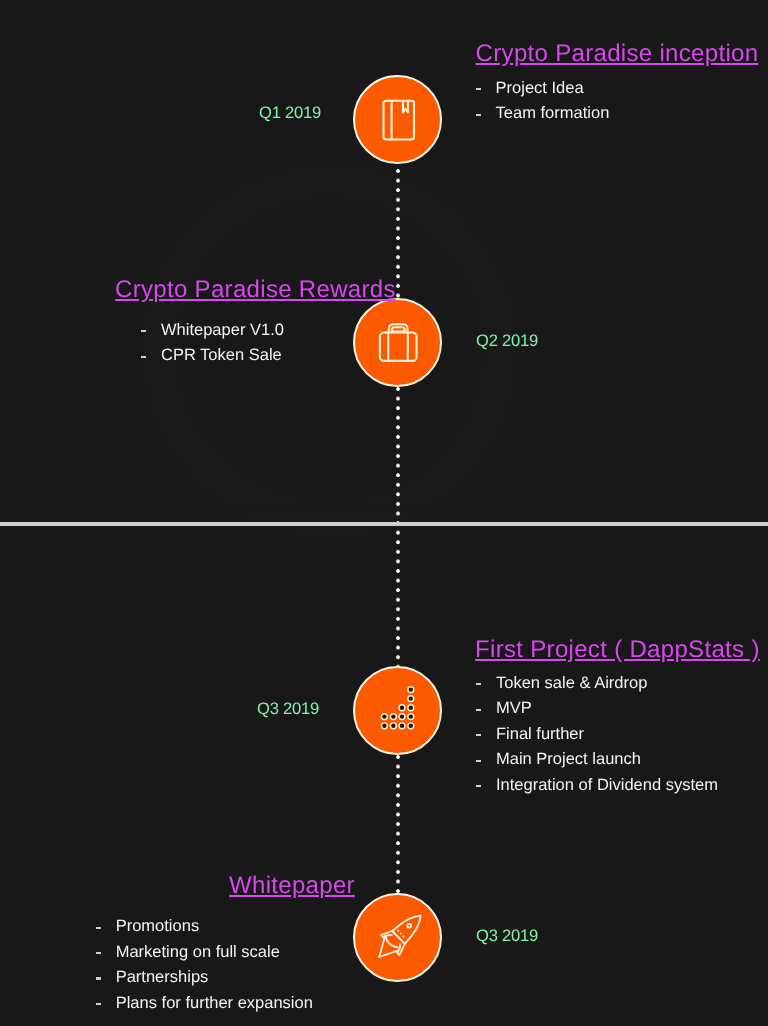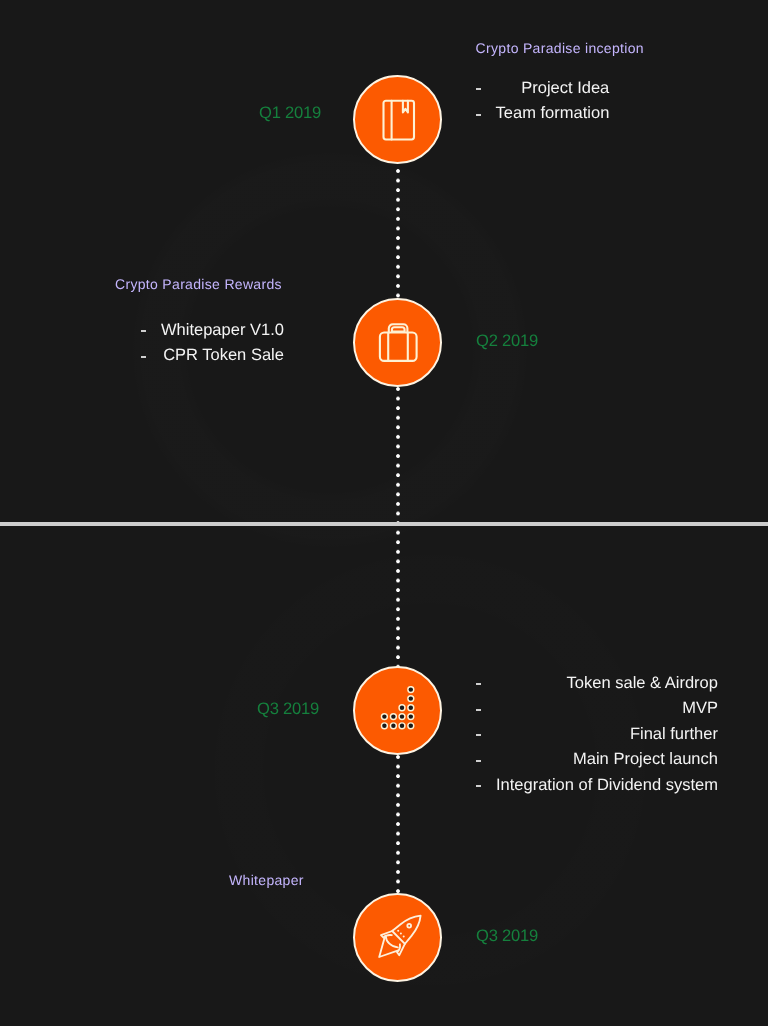--- a/index.html
+++ b/index.html
@@ -15,27 +15,27 @@
         background-image:radial-gradient(circle at 2px 2px, #ffffff 1.45px, rgba(255,255,255,0.55) 1.85px, rgba(255,255,255,0) 2.25px);
         background-size:4px 9.58px;background-repeat:repeat-y;}
 
   .divider{position:absolute;left:0;top:522.3px;width:768px;height:3.4px;background:#cdcdcd;}
 
   .node{position:absolute;width:89px;height:89px;border-radius:50%;
         background:#fc5a01;border:2.4px solid #fdf3e2;box-sizing:border-box;
         display:flex;align-items:center;justify-content:center;}
   .node svg{display:block;}
 
-  .title{position:absolute;color:#c4b5fd;font-size:14px;letter-spacing:0.32px;white-space:nowrap;}
-  .list{position:absolute;text-align:right;}
+  .title{position:absolute;color:#d946ef;font-size:24px;letter-spacing:0.32px;white-space:nowrap;text-decoration:underline;}
+  .list{position:absolute;}
   .li{display:block;color:#f4f4f4;font-size:16.5px;letter-spacing:0px;line-height:25.4px;white-space:nowrap;position:relative;}
   .li .dash{position:absolute;left:0;top:0;width:20px;height:100%;color:transparent;font-size:0;}
   .li .dash::before{content:"";position:absolute;left:0px;top:12.3px;width:5px;height:2.2px;background:#cfcfcf;}
   .li .txt{display:inline-block;margin-left:20px;}
-  .qlabel{position:absolute;color:#15803d;font-size:16.6px;letter-spacing:-0.25px;white-space:nowrap;}
+  .qlabel{position:absolute;color:#86efac;font-size:16.6px;letter-spacing:-0.25px;white-space:nowrap;}
 </style>
 </head>
 <body>
 
 <div class="stage">
   <div class="watermark"></div>
 
   <div class="axis" style="top:169.3px;height:130px"></div>
   <div class="axis" style="top:386.6px;height:280px"></div>
   <div class="axis" style="top:755.2px;height:139px"></div>
@@ -88,20 +88,21 @@
         <circle cx="28.0" cy="30.6" r="2.95"></circle>
         <circle cx="28.0" cy="39.8" r="2.95"></circle>
         <circle cx="19.4" cy="30.6" r="2.95"></circle>
         <circle cx="19.4" cy="39.8" r="2.95"></circle>
         <circle cx="10.4" cy="30.6" r="2.95"></circle>
         <circle cx="10.4" cy="39.8" r="2.95"></circle>
       </g>
     </svg>
   </div>
   <div class="qlabel" style="left:257px;top:699px">Q3 2019</div>
+  <div class="title" style="left:475px;top:636px">First Project ( DappStats )</div>
   <div class="list" style="left:476px;top:671px">
     <div class="li"><span class="dash">-</span><span class="txt">Token sale &amp; Airdrop</span></div>
     <div class="li"><span class="dash">-</span><span class="txt">MVP</span></div>
     <div class="li"><span class="dash">-</span><span class="txt">Final further</span></div>
     <div class="li"><span class="dash">-</span><span class="txt">Main Project launch</span></div>
     <div class="li"><span class="dash">-</span><span class="txt">Integration of Dividend system</span></div>
   </div>
 
   <div class="node" style="left:353.2px;top:892.5px">
     <svg width="48" height="48" viewBox="0 0 48 48">
@@ -115,14 +116,20 @@
       </g>
       <g fill="#fdf0dc" stroke="none">
         <circle cx="24.2" cy="17.8" r="1.0"></circle>
         <circle cx="26.9" cy="20.6" r="1.0"></circle>
         <circle cx="29.7" cy="23.5" r="1.0"></circle>
       </g>
     </svg>
   </div>
   <div class="qlabel" style="left:476px;top:926px">Q3 2019</div>
   <div class="title" style="left:229px;top:872px">Whitepaper</div>
+  <div class="list" style="left:95.7px;top:914.3px">
+    <div class="li"><span class="dash">-</span><span class="txt">Promotions</span></div>
+    <div class="li"><span class="dash">-</span><span class="txt">Marketing on full scale</span></div>
+    <div class="li"><span class="dash">-</span><span class="txt">Partnerships</span></div>
+    <div class="li"><span class="dash">-</span><span class="txt">Plans for further expansion</span></div>
+  </div>
 
 </div>
 
 </body></html>

